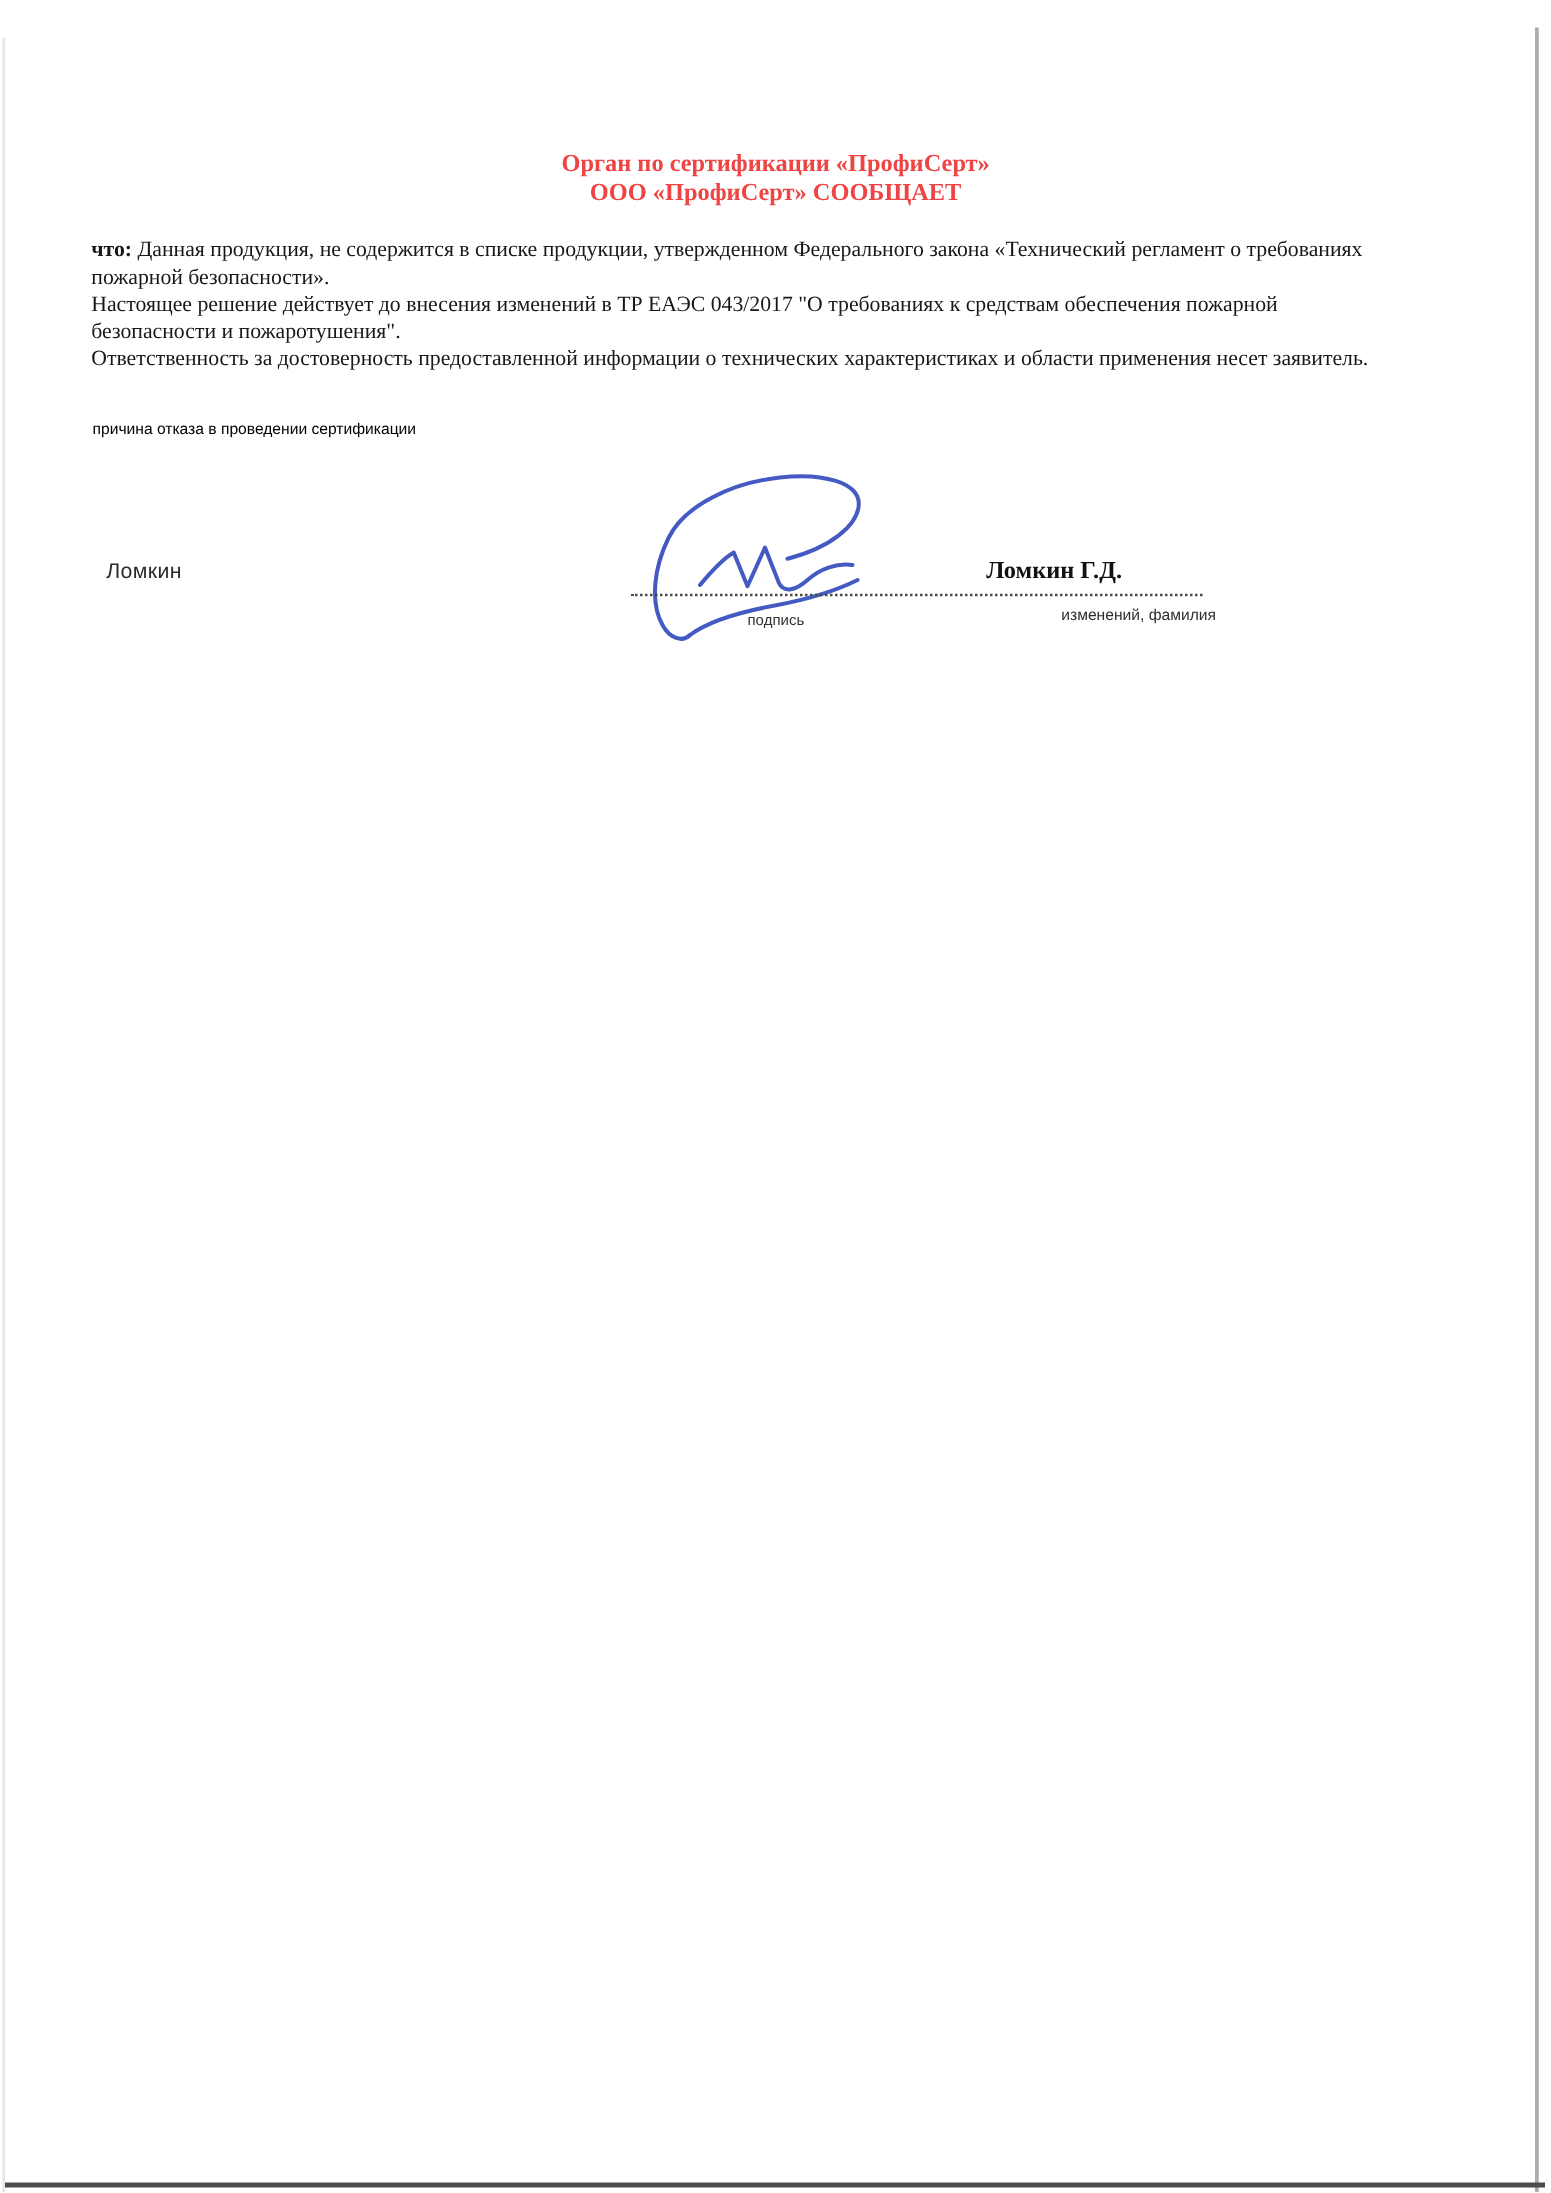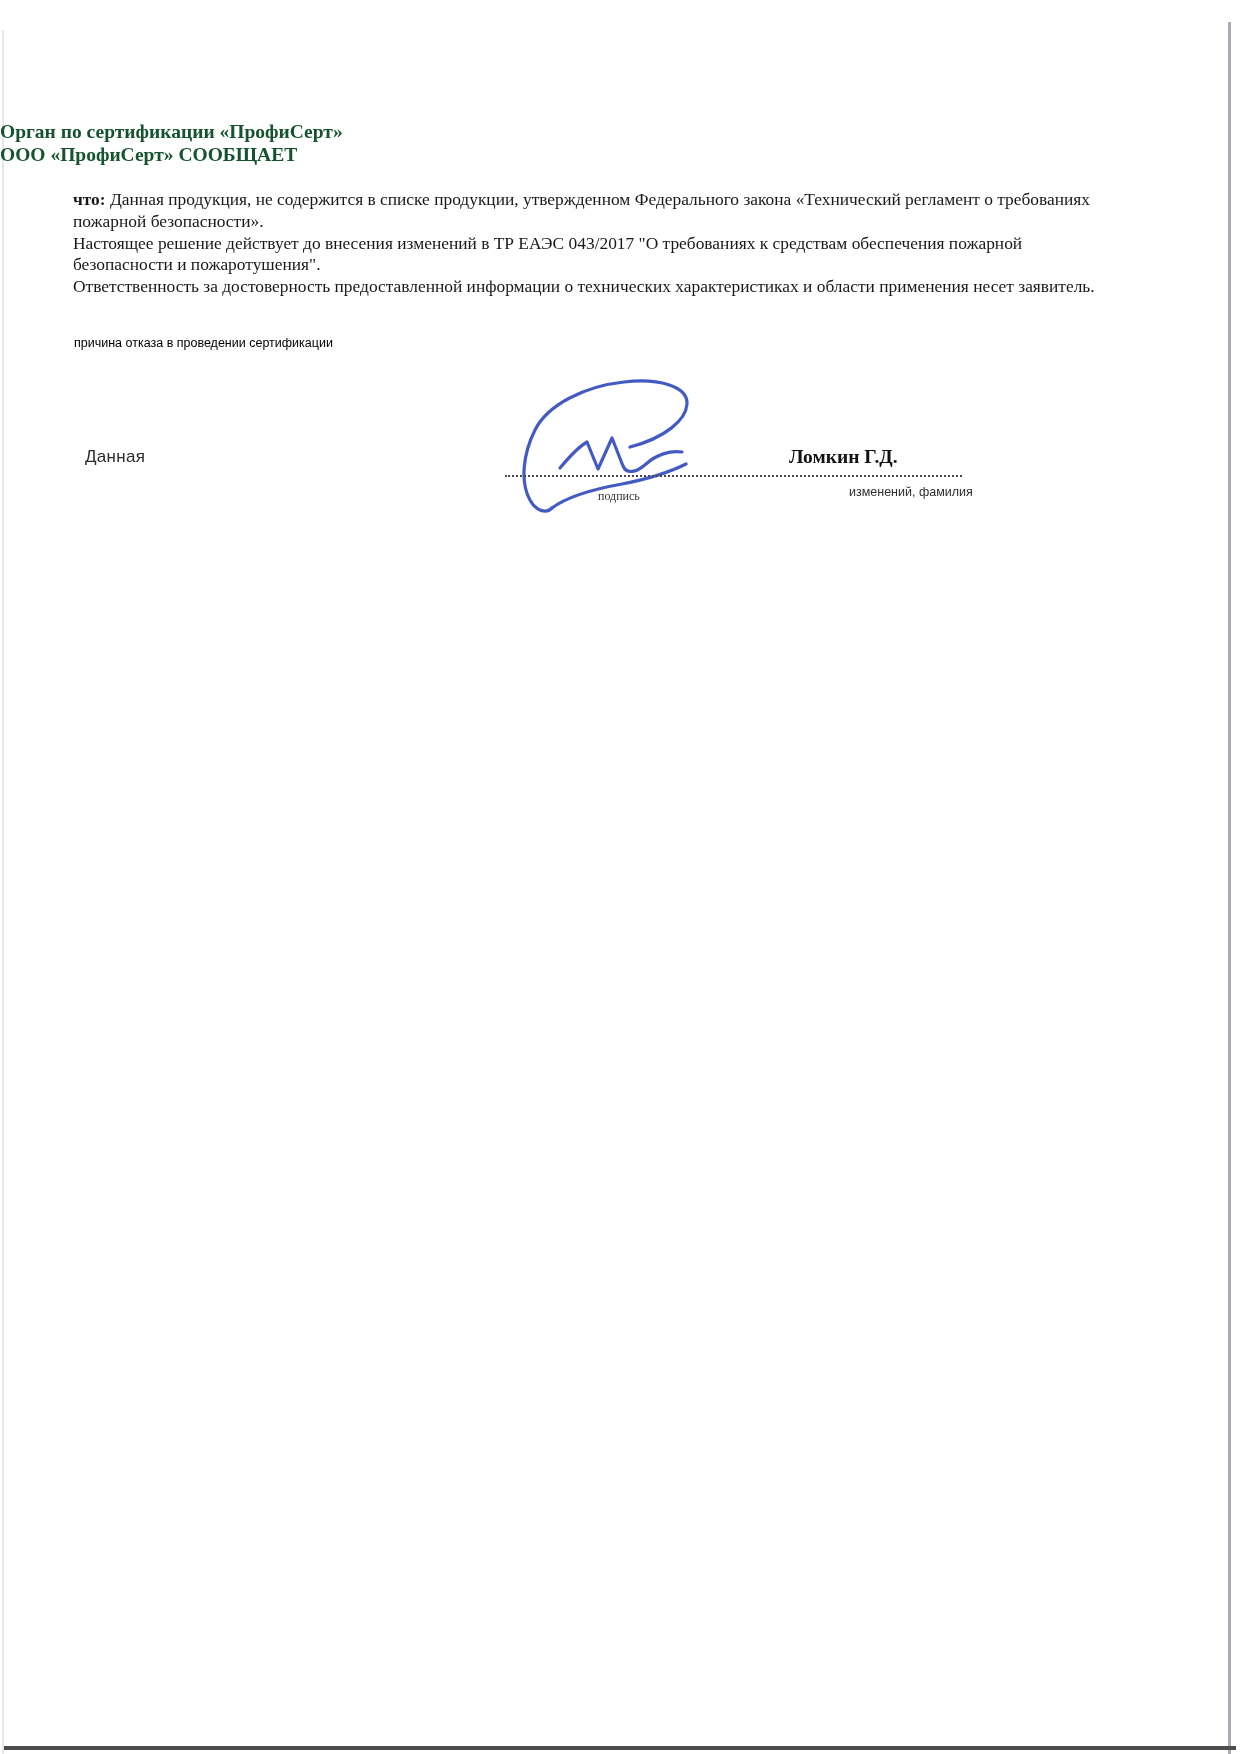--- a/index.html
+++ b/index.html
@@ -21,24 +21,25 @@
   .edge-right {
     position: absolute; left: 1228px; top: 22px; width: 3px; height: 1732px;
     background: #a8adb3;
   }
   .edge-bottom {
     position: absolute; left: 4px; top: 1746px; width: 1232px; height: 4px;
     background: #4d4d4d;
   }
   .doc-title {
     position: absolute; top: 120px; left: 0; width: 100%;
+    text-align: center;
     font-weight: bold;
     font-size: 19.5px;
     line-height: 23px;
-    color: #14532d;
+    color: #ef4444;
   }
   .body-text {
     position: absolute; top: 189px; left: 73px; width: 1122px;
     font-size: 17.4px;
     line-height: 21.8px;
     color: #181818;
   }
   .body-text p { white-space: pre-line; }
   .body-text .lead-label { font-weight: bold; white-space: normal; text-align: right; }
   .footnote {
@@ -56,21 +57,21 @@
   }
   .signature-ink {
     position: absolute; left: 490px; top: 372px; width: 230px; height: 145px;
   }
   .dotted-line {
     position: absolute; left: 505px; top: 468px; width: 457px; height: 9px;
     border-bottom: 2px dotted #4a4a4a;
   }
   .sign-caption {
     position: absolute; top: 489px; left: 598px;
-    font-family: Liberation Serif, serif;
+    font-family: Liberation Sans, sans-serif;
     font-size: 12px;
     color: #333333;
   }
   .expert-name {
     position: absolute; top: 446px; left: 789px;
     font-weight: bold;
     font-size: 19.5px;
     color: #121212;
   }
   .name-caption {
@@ -97,21 +98,21 @@
   <div class="body-text">
     <p><span class="lead-label">что:</span> <span>Данная продукция, не содержится в списке продукции, утвержденном Федерального закона  «Технический регламент о требованиях
 пожарной безопасности».</span></p>
     <p>Настоящее решение действует до внесения изменений в ТР ЕАЭС 043/2017 "О требованиях к средствам обеспечения пожарной
 безопасности и пожаротушения".</p>
     <p>Ответственность за достоверность предоставленной информации о технических характеристиках и области применения несет заявитель.</p>
   </div>
 
   <div class="footnote">причина отказа в проведении сертификации</div>
 
-  <div class="expert-label">Данная</div>
+  <div class="expert-label">Ломкин</div>
 
   <svg class="signature-ink" viewBox="0 0 230 145" xmlns="http://www.w3.org/2000/svg" color="#3b52c0">
     <g fill="none" stroke="currentColor" stroke-width="3.2" stroke-linecap="round" stroke-linejoin="round" opacity="0.95">
       <path d="M140,75 C175,66 196,48 197,32 C198,14 168,6 134,10 C96,14 58,32 45,58 C33,82 30,110 40,128 C46,139 56,142 62,136"></path>
       <path d="M70,96 C80,84 90,74 97,70 L108,97 L122,66 L133,94 C137,103 147,100 156,92 C166,83 180,78 192,80"></path>
       <path d="M62,136 C78,124 104,117 132,112 C158,107 180,100 196,92"></path>
     </g>
   </svg>
 
   <div class="dotted-line"></div>

